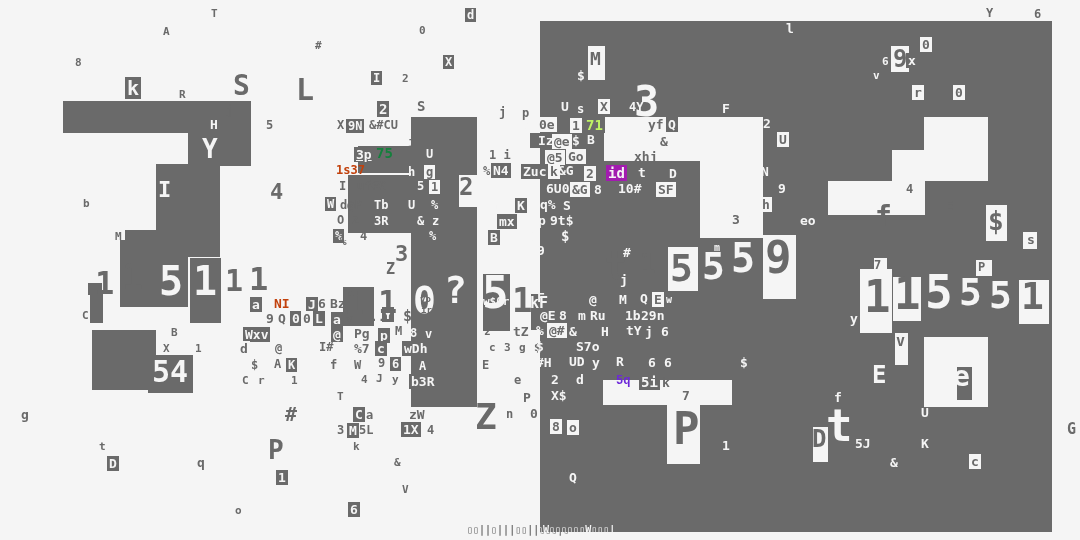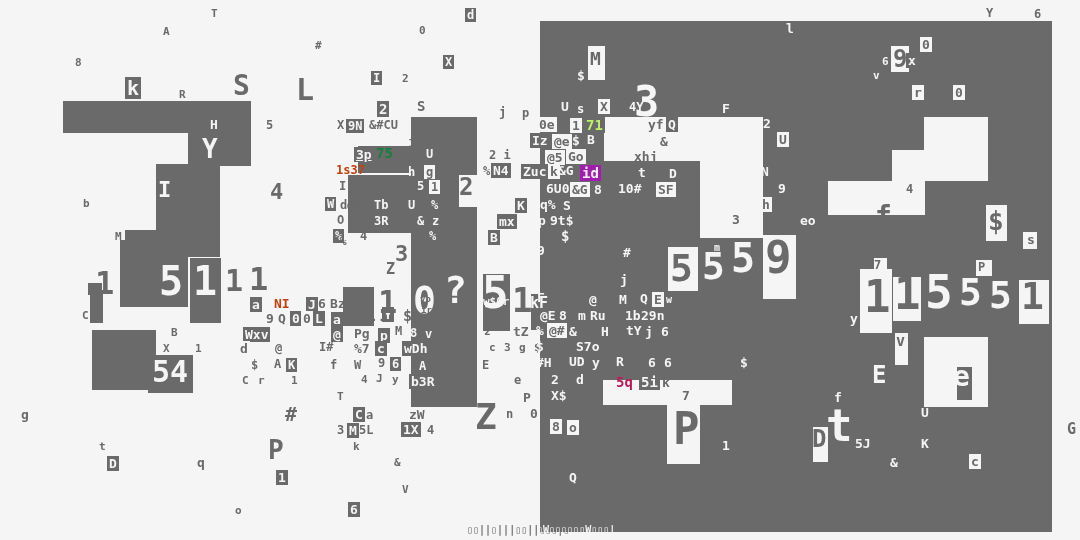--- a/index.html
+++ b/index.html
@@ -220,35 +220,35 @@
     <div class="gl" style="left: 590px; top: 50px; font-size: 18px; color: rgb(106, 106, 106);">M</div>
     <div class="gl" style="left: 577px; top: 69px; font-size: 13px; color: rgb(245, 245, 245);">$</div>
     <div class="gl" style="left: 634px; top: 81px; font-size: 42px; color: rgb(245, 245, 245);">3</div>
     <div class="gl" style="left: 786px; top: 22px; font-size: 13px; color: rgb(245, 245, 245);">l</div>
     <div class="gl" style="left: 499px; top: 106px; font-size: 12px; color: rgb(106, 106, 106);">j</div>
     <div class="gl" style="left: 522px; top: 107px; font-size: 12px; color: rgb(106, 106, 106);">p</div>
     <div class="gl" style="left: 521px; top: 118px; font-size: 13px; color: rgb(245, 245, 245);">9</div>
     <div class="gl" style="left: 537px; top: 117px; font-size: 13px; color: rgb(106, 106, 106); background: rgb(245, 245, 245); padding: 1px 2px;">0e</div>
     <div class="gl" style="left: 570px; top: 118px; font-size: 13px; color: rgb(106, 106, 106); background: rgb(245, 245, 245); padding: 1px 2px;">1</div>
     <div class="gl" style="left: 584px; top: 117px; font-size: 14px; color: #bef264; background: rgb(106, 106, 106); padding: 1px 2px;">71</div>
-    <div class="gl" style="left: 530px; top: 133px; font-size: 13px; color: rgb(245, 245, 245); background: rgb(106, 106, 106); padding: 1px 2px;">Iz</div>
+    <div class="gl" style="left: 530px; top: 133px; font-size: 13px; color: rgb(245, 245, 245); background: rgb(106, 106, 106); padding: 1px 8px;">Iz</div>
     <div class="gl" style="left: 552px; top: 134px; font-size: 13px; color: rgb(106, 106, 106); background: rgb(245, 245, 245); padding: 1px 2px;">@e</div>
     <div class="gl" style="left: 572px; top: 134px; font-size: 13px; color: rgb(245, 245, 245);">$</div>
     <div class="gl" style="left: 585px; top: 132px; font-size: 13px; color: rgb(245, 245, 245); background: rgb(106, 106, 106); padding: 1px 2px;">B</div>
     <div class="gl" style="left: 545px; top: 150px; font-size: 13px; color: rgb(106, 106, 106); background: rgb(245, 245, 245); padding: 1px 2px;">@5</div>
     <div class="gl" style="left: 566px; top: 149px; font-size: 13px; color: rgb(106, 106, 106); background: rgb(245, 245, 245); padding: 1px 2px;">Go</div>
     <div class="gl" style="left: 634px; top: 150px; font-size: 13px; color: rgb(106, 106, 106);">xhj</div>
-    <div class="gl" style="left: 489px; top: 149px; font-size: 12px; color: rgb(106, 106, 106);">2 i</div>
+    <div class="gl" style="left: 489px; top: 149px; font-size: 12px; color: rgb(106, 106, 106);">1 i</div>
     <div class="gl" style="left: 481px; top: 164px; font-size: 12px; color: rgb(106, 106, 106); background: rgb(245, 245, 245); padding: 1px 2px;">%</div>
     <div class="gl" style="left: 491px; top: 163px; font-size: 13px; color: rgb(245, 245, 245); background: rgb(106, 106, 106); padding: 1px 2px;">N4</div>
     <div class="gl" style="left: 521px; top: 164px; font-size: 13px; color: rgb(245, 245, 245); background: rgb(106, 106, 106); padding: 1px 2px;">Zuc</div>
     <div class="gl" style="left: 548px; top: 164px; font-size: 13px; color: rgb(106, 106, 106); background: rgb(245, 245, 245); padding: 1px 2px;">k</div>
     <div class="gl" style="left: 558px; top: 164px; font-size: 13px; color: rgb(245, 245, 245);">&amp;G</div>
     <div class="gl" style="left: 584px; top: 166px; font-size: 13px; color: rgb(106, 106, 106); background: rgb(245, 245, 245); padding: 1px 2px;">2</div>
-    <div class="gl" style="left: 580px; top: 165px; font-size: 14px; color: rgb(245, 245, 245); background: #a21caf; padding: 1px 2px;">id</div>
+    <div class="gl" style="left: 606px; top: 165px; font-size: 14px; color: rgb(245, 245, 245); background: #a21caf; padding: 1px 2px;">id</div>
     <div class="gl" style="left: 638px; top: 166px; font-size: 13px; color: rgb(245, 245, 245);">t</div>
     <div class="gl" style="left: 667px; top: 166px; font-size: 13px; color: rgb(245, 245, 245); background: rgb(106, 106, 106); padding: 1px 2px;">D</div>
     <div class="gl" style="left: 505px; top: 182px; font-size: 12px; color: rgb(245, 245, 245);">y</div>
     <div class="gl" style="left: 529px; top: 183px; font-size: 12px; color: rgb(245, 245, 245);">r</div>
     <div class="gl" style="left: 544px; top: 181px; font-size: 13px; color: rgb(245, 245, 245); background: rgb(106, 106, 106); padding: 1px 2px;">6U0</div>
     <div class="gl" style="left: 570px; top: 182px; font-size: 13px; color: rgb(106, 106, 106); background: rgb(245, 245, 245); padding: 1px 2px;">&amp;G</div>
     <div class="gl" style="left: 594px; top: 183px; font-size: 13px; color: rgb(245, 245, 245);">8</div>
     <div class="gl" style="left: 618px; top: 182px; font-size: 13px; color: rgb(245, 245, 245);">10#</div>
     <div class="gl" style="left: 656px; top: 182px; font-size: 13px; color: rgb(106, 106, 106); background: rgb(245, 245, 245); padding: 1px 2px;">SF</div>
     <div class="gl" style="left: 495px; top: 199px; font-size: 12px; color: rgb(245, 245, 245);">m7</div>
@@ -306,21 +306,21 @@
     <div class="gl" style="left: 576px; top: 340px; font-size: 13px; color: rgb(245, 245, 245);">S7o</div>
     <div class="gl" style="left: 536px; top: 356px; font-size: 13px; color: rgb(245, 245, 245);">#H</div>
     <div class="gl" style="left: 569px; top: 355px; font-size: 13px; color: rgb(245, 245, 245);">UD</div>
     <div class="gl" style="left: 592px; top: 356px; font-size: 13px; color: rgb(245, 245, 245);">y</div>
     <div class="gl" style="left: 616px; top: 355px; font-size: 13px; color: rgb(245, 245, 245);">R</div>
     <div class="gl" style="left: 646px; top: 355px; font-size: 13px; color: rgb(245, 245, 245); background: rgb(106, 106, 106); padding: 1px 2px;">6</div>
     <div class="gl" style="left: 664px; top: 356px; font-size: 13px; color: rgb(245, 245, 245);">6</div>
     <div class="gl" style="left: 738px; top: 355px; font-size: 13px; color: rgb(245, 245, 245); background: rgb(106, 106, 106); padding: 1px 2px;">$</div>
     <div class="gl" style="left: 551px; top: 373px; font-size: 13px; color: rgb(245, 245, 245);">2</div>
     <div class="gl" style="left: 576px; top: 373px; font-size: 13px; color: rgb(245, 245, 245);">d</div>
-    <div class="gl" style="left: 616px; top: 375px; font-size: 14px; color: #be185d;">5q</div>
+    <div class="gl" style="left: 616px; top: 375px; font-size: 12px; color: #6d28d9; font-family: Liberation Mono, monospace;">5q</div>
     <div class="gl" style="left: 639px; top: 374px; font-size: 14px; color: rgb(245, 245, 245); background: rgb(106, 106, 106); padding: 1px 2px;">5i</div>
     <div class="gl" style="left: 662px; top: 376px; font-size: 13px; color: rgb(106, 106, 106);">k</div>
     <div class="gl" style="left: 682px; top: 389px; font-size: 13px; color: rgb(106, 106, 106);">7</div>
     <div class="gl" style="left: 551px; top: 389px; font-size: 13px; color: rgb(245, 245, 245);">X$</div>
     <div class="gl" style="left: 673px; top: 407px; font-size: 44px; color: rgb(106, 106, 106);">P</div>
     <div class="gl" style="left: 722px; top: 439px; font-size: 13px; color: rgb(245, 245, 245);">1</div>
     <div class="gl" style="left: 521px; top: 390px; font-size: 13px; color: rgb(106, 106, 106); background: rgb(245, 245, 245); padding: 1px 2px;">P</div>
     <div class="gl" style="left: 533px; top: 390px; font-size: 13px; color: rgb(245, 245, 245);">J</div>
     <div class="gl" style="left: 528px; top: 406px; font-size: 13px; color: rgb(106, 106, 106); background: rgb(245, 245, 245); padding: 1px 2px;">0</div>
     <div class="gl" style="left: 550px; top: 419px; font-size: 13px; color: rgb(106, 106, 106); background: rgb(245, 245, 245); padding: 1px 2px;">8</div>

